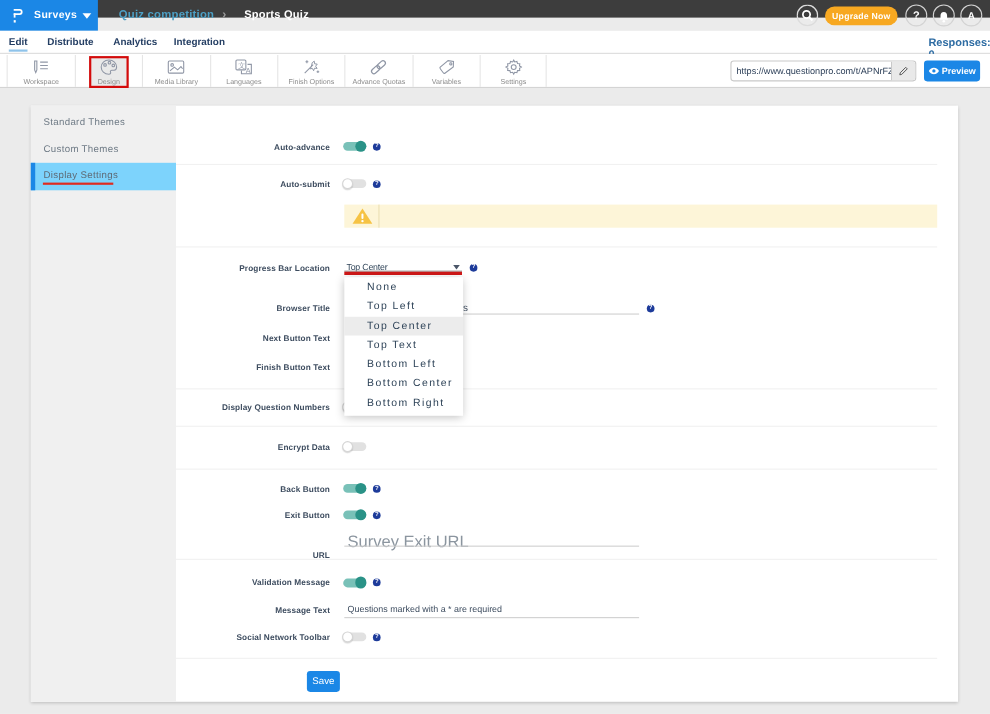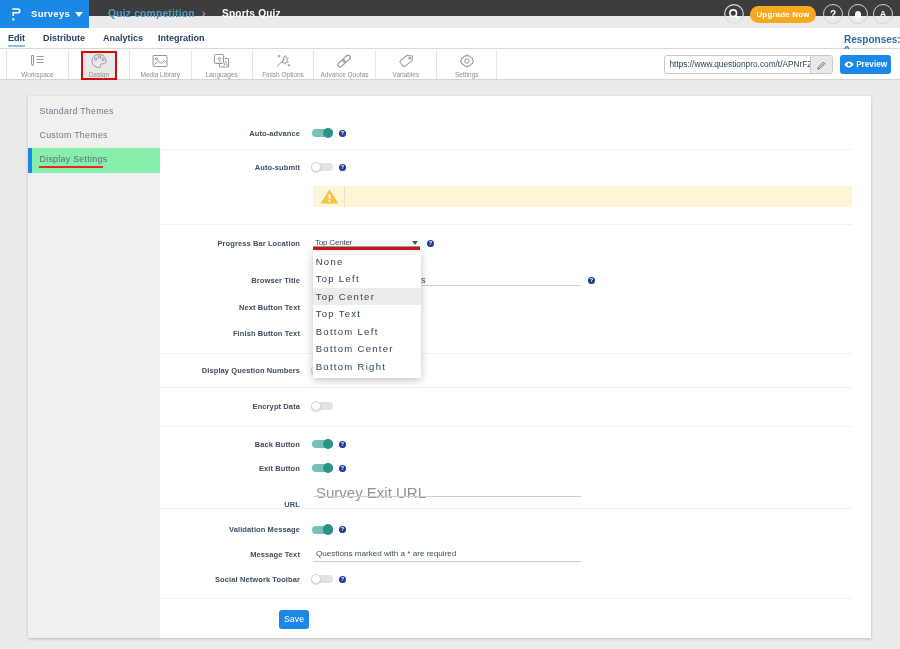--- a/index.html
+++ b/index.html
@@ -28,40 +28,40 @@
   .ticon { position:absolute; top:3px; left:50%; transform:translateX(-50%); }
   #dsgcell { position:absolute; left:81px; top:51px; width:36px; height:29px; background:#e9e9e9; border:2.5px solid #d40b0b; }
   #urlbox { position:absolute; left:664px; top:55px; width:169px; height:19px; background:#fff; border:1px solid #c9c9c9; border-radius:3px; }
   #urlbox .t { position:absolute; left:4.5px; top:2.5px; font-size:8.3px; color:#2b3e57; white-space:nowrap; }
   #urlbox .pen { position:absolute; right:0; top:0; width:22px; height:17px; background:#e9e9e9; border-left:1px solid #c9c9c9; border-radius:0 3px 3px 0; text-align:center; }
   #pvw { position:absolute; left:840px; top:55px; width:51px; height:19px; background:#1b87e6; border-radius:3px; color:#fff; font-size:8.2px; font-weight:bold; text-align:center; line-height:19px; }
   
   #panel { position:absolute; left:28px; top:96px; width:843px; height:542px; background:#fff; box-shadow:0 1px 3px rgba(0,0,0,0.2); }
   #sidebar { position:absolute; left:0; top:0; width:132px; height:542px; background:#f0f0f0; }
   .snav { position:absolute; left:11.5px; font-size:8.8px; color:#6e7a85; letter-spacing:0.3px; }
-  #snavactive { position:absolute; left:0; top:52px; width:132px; height:25px; background:#86efac; border-left:4px solid #1b87e6; }
+  #snavactive { position:absolute; left:0; top:52px; width:132px; height:25px; background:#7dd3fc; border-left:4px solid #1b87e6; }
   #snavactive span { position:absolute; left:7.5px; top:6px; font-size:8.8px; color:#5e6a75; letter-spacing:0.3px; }
   #snavactive .rline { position:absolute; left:6.5px; top:17.5px; width:64px; height:2px; background:#e02b20; }
   
   .lbl { position:absolute; font-size:7.5px; color:#3d4c5f; font-weight:bold; text-align:right; width:130px; letter-spacing:0.1px; }
   .divider { position:absolute; left:160px; width:692px; height:1px; background:#f1f1f1; }
   .tog { position:absolute; width:21px; height:11px; }
   .tog .track { position:absolute; left:0; top:1.5px; width:21px; height:8px; border-radius:4px; }
   .tog .knob { position:absolute; top:0; width:10.5px; height:10.5px; border-radius:50%; }
   .tog.on .track { background:#79c1b8; }
   .tog.on .knob { right:-0.5px; background:#2a9287; }
   .tog.off .track { background:#e1e1e1; }
   .tog.off .knob { left:-1px; background:#fff; border:1px solid #d5d5d5; box-shadow:0 1px 1px rgba(0,0,0,0.15); }
   .qm { position:absolute; width:7px; height:7px; border-radius:50%; background:#1d3b9a; color:#fff; font-size:5.5px; font-weight:bold; text-align:center; line-height:7px; }
   .inline-input { position:absolute; border-bottom:1px solid #cfcfcf; }
   #warn { position:absolute; left:313px; top:185.5px; width:539px; height:21px; background:#fdf5d8; }
   #warn .icell { position:absolute; left:0; top:0; width:32px; height:21px; border-right:1px solid #ece0b4; }
   #warn .msg { position:absolute; left:45px; top:6px; font-size:8.7px; font-weight:bold; color:#5c6670; }
   #dd { position:absolute; left:312.7px; top:252px; width:108px; height:125.5px; background:#fff; box-shadow:0 2px 8px rgba(0,0,0,0.25); z-index:5; padding-top:1px; }
-  .dditem { position:relative; height:17.45px; font-size:9.5px; color:#2d4257; padding-left:3px; line-height:17.45px; letter-spacing:1.3px; }
+  .dditem { position:relative; height:17.45px; font-size:9.5px; color:#2d4257; padding-left:21px; line-height:17.45px; letter-spacing:1.3px; }
   .dditem.hl { background:#ececec; }
   #save { position:absolute; left:279px; top:609.5px; width:30px; height:19px; background:#1b87e6; border-radius:3px; color:#fff; font-size:8.8px; text-align:center; line-height:19px; }
   .ival { position:absolute; font-size:9.5px; color:#3d4c5f; }
   .sel { position:absolute; font-size:8px; color:#33475b; letter-spacing:-0.2px; }
 </style>
 </head>
 <body>
 <div id="stage">
 
   <div id="hdr">

